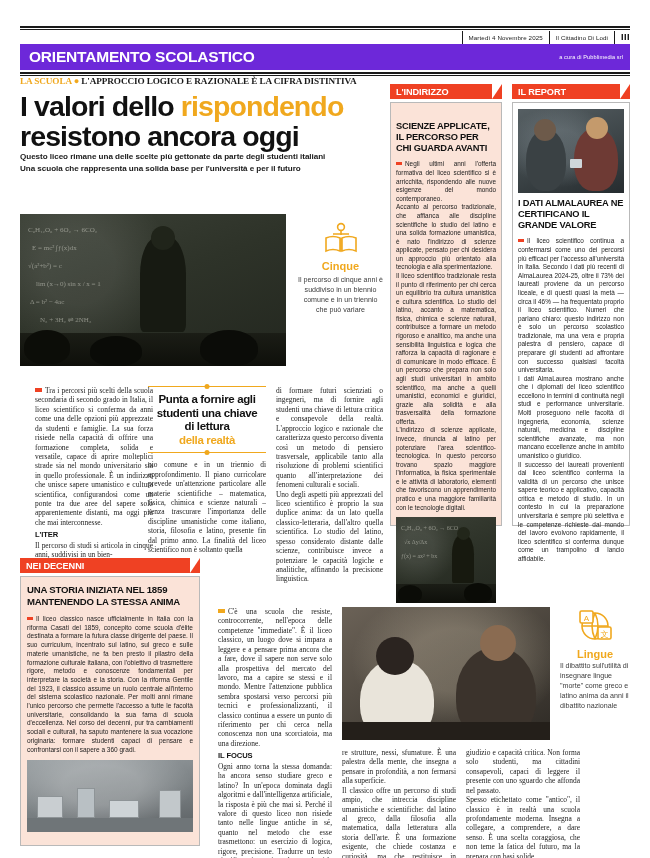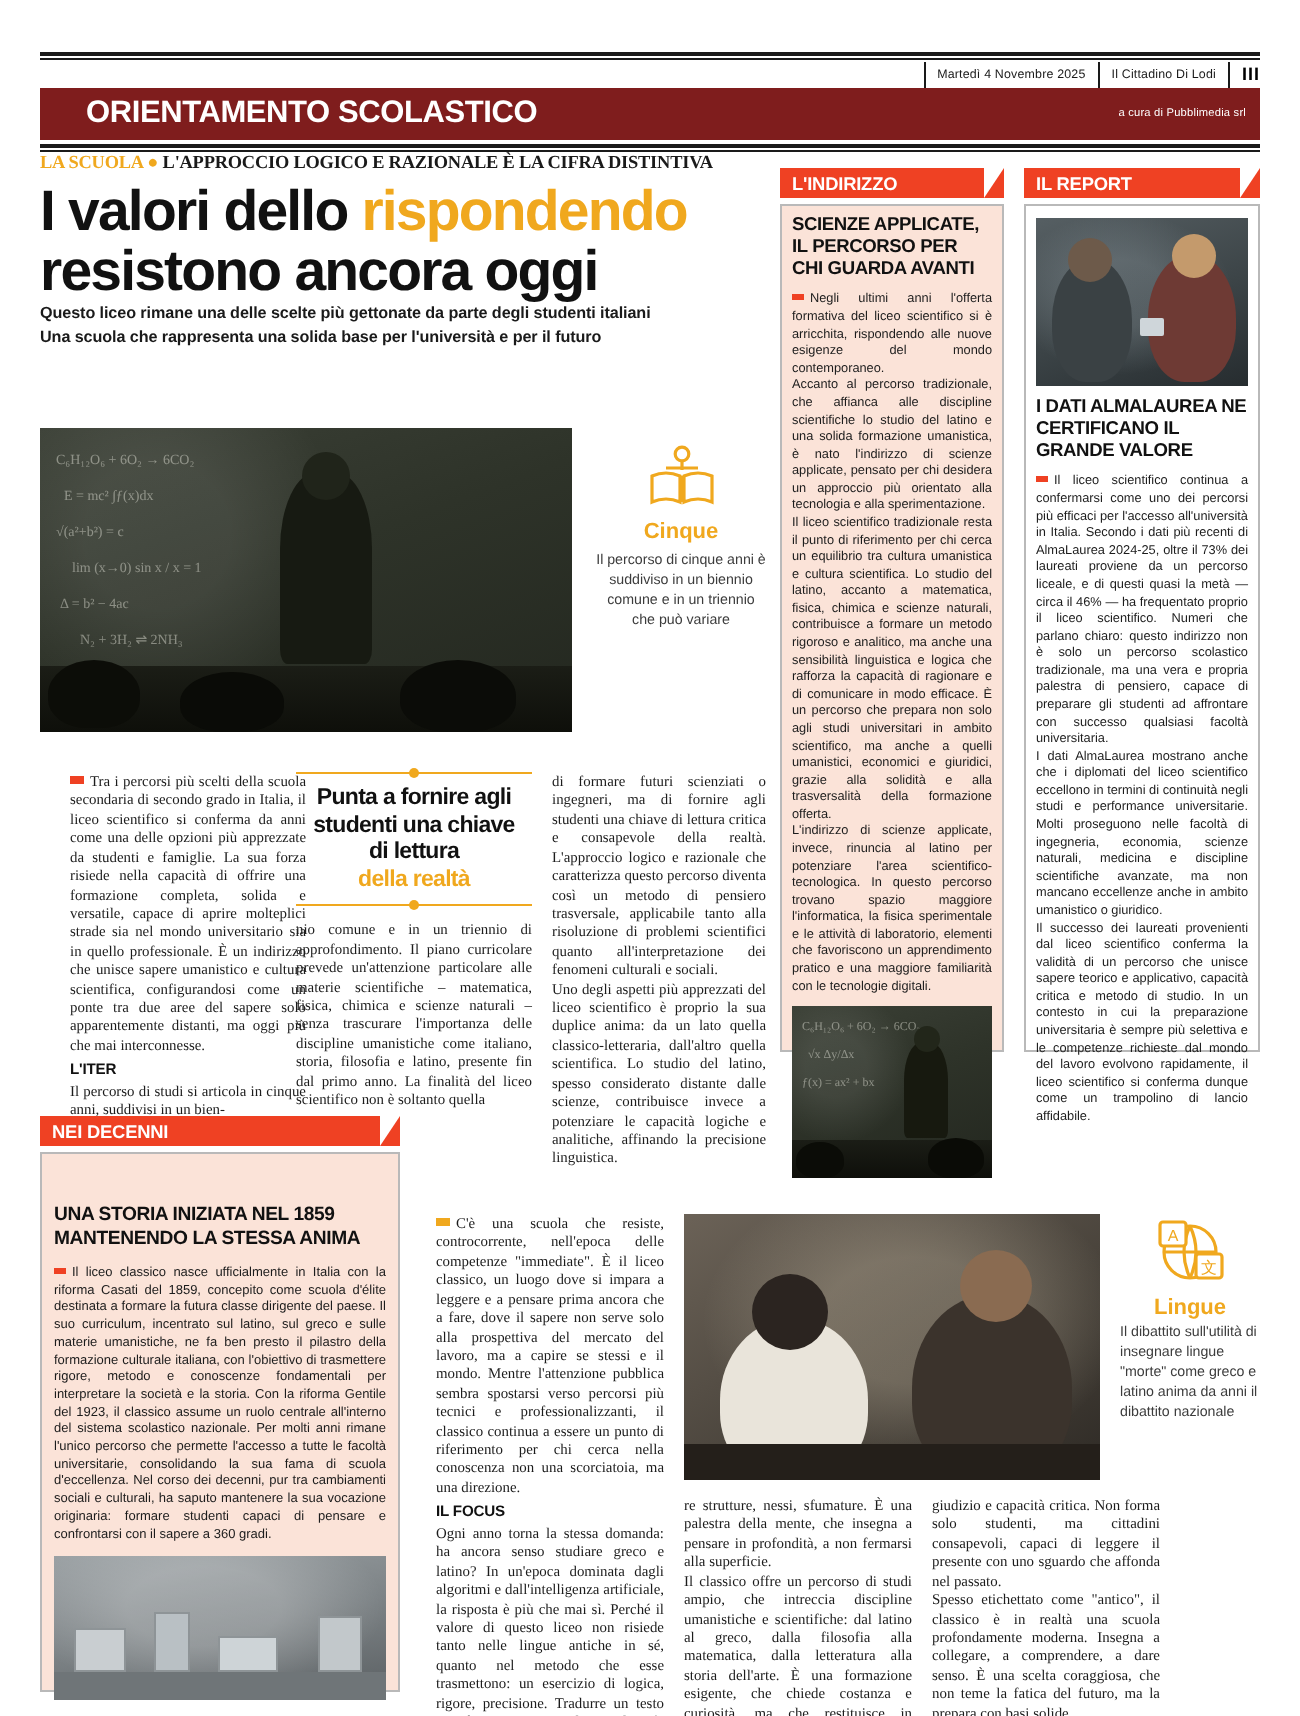--- a/index.html
+++ b/index.html
@@ -21,23 +21,23 @@
   }
   .dateline .cell {
     font-size: 6.2px; letter-spacing: .1px; color: #1a1a1a;
     padding: 3px 6px 0 6px; border-left: 1px solid #1a1a1a; white-space: nowrap;
   }
   .dateline .pagenum {
     font-weight: 700; font-size: 9px; padding: 1px 0 0 6px;
     border-left: 1px solid #1a1a1a; letter-spacing: .5px;
   }
   .section-bar {
-    position: relative; height: 26px; background: #7f1d1d;
+    position: relative; height: 26px; background: #6d28d9;
     display: flex; align-items: center; justify-content: space-between;
-    padding: 0 7px 0 23px;
+    padding: 0 7px 0 9px;
   }
   .section-bar .title {
     color: #fff; font-weight: 700; font-size: 15.5px; letter-spacing: -.2px;
   }
   .section-bar .credit { color: #fff; font-size: 5.6px; letter-spacing: .1px; }
   .rule-under { height: 2px; background: #1a1a1a; margin-top: 2px; }
   .rule-under2 { height: 1px; background: #1a1a1a; margin-top: 1px; }
 
   
   .kicker { font-size: 9.2px; font-weight: 700; letter-spacing: -.1px;
@@ -241,21 +241,21 @@
   </div>
 
   <div class="col-body" style="position:absolute; left:276px; top:386px; width:107px;">
     <p>di formare futuri scienziati o ingegneri, ma di fornire agli studenti una chiave di lettura critica e consapevole della realtà. L'approccio logico e razionale che caratterizza questo percorso diventa così un metodo di pensiero trasversale, applicabile tanto alla risoluzione di problemi scientifici quanto all'interpretazione dei fenomeni culturali e sociali.</p>
     <p>Uno degli aspetti più apprezzati del liceo scientifico è proprio la sua duplice anima: da un lato quella classico-letteraria, dall'altro quella scientifica. Lo studio del latino, spesso considerato distante dalle scienze, contribuisce invece a potenziare le capacità logiche e analitiche, affinando la precisione linguistica.</p>
   </div>
 
   <div style="position:absolute; left:390px; top:84px; width:112px;">
     <div class="tab" style="width:102px;">L'INDIRIZZO</div>
   </div>
-  <div class="boxwrap box-peach" style="position:absolute; left:390px; top:102px; width:112px; height:424px; padding:4px 5px;">
+  <div class="boxwrap box-peach" style="position:absolute; left:390px; top:102px; width:112px; height:424px; padding:18px 5px;">
     <div class="box-title">SCIENZE APPLICATE, IL PERCORSO PER CHI GUARDA AVANTI</div>
     <div class="box-body" style="margin-top:6px;">
       <p><span class="sq-sm"></span><span>Negli ultimi anni l'offerta formativa del liceo scientifico si è arricchita, rispondendo alle nuove esigenze del mondo contemporaneo.</span></p>
       <p>Accanto al percorso tradizionale, che affianca alle discipline scientifiche lo studio del latino e una solida formazione umanistica, è nato l'indirizzo di scienze applicate, pensato per chi desidera un approccio più orientato alla tecnologia e alla sperimentazione.</p>
       <p>Il liceo scientifico tradizionale resta il punto di riferimento per chi cerca un equilibrio tra cultura umanistica e cultura scientifica. Lo studio del latino, accanto a matematica, fisica, chimica e scienze naturali, contribuisce a formare un metodo rigoroso e analitico, ma anche una sensibilità linguistica e logica che rafforza la capacità di ragionare e di comunicare in modo efficace. È un percorso che prepara non solo agli studi universitari in ambito scientifico, ma anche a quelli umanistici, economici e giuridici, grazie alla solidità e alla trasversalità della formazione offerta.</p>
       <p>L'indirizzo di scienze applicate, invece, rinuncia al latino per potenziare l'area scientifico-tecnologica. In questo percorso trovano spazio maggiore l'informatica, la fisica sperimentale e le attività di laboratorio, elementi che favoriscono un apprendimento pratico e una maggiore familiarità con le tecnologie digitali.</p>
     </div>
     <div class="photo blackboard" style="margin-top:5px; height:86px; position:relative;">
       <div class="chalk" style="left:5px; top:8px;  font-size:6px;">C₆H₁₂O₆ + 6O₂ → 6CO₂</div>
       <div class="chalk" style="left:8px; top:22px; font-size:6px;">√x  Δy/Δx</div>
@@ -283,21 +283,21 @@
     <div class="box-body" style="margin-top:6px;">
       <p><span class="sq-sm"></span><span>Il liceo scientifico continua a confermarsi come uno dei percorsi più efficaci per l'accesso all'università in Italia. Secondo i dati più recenti di AlmaLaurea 2024-25, oltre il 73% dei laureati proviene da un percorso liceale, e di questi quasi la metà — circa il 46% — ha frequentato proprio il liceo scientifico. Numeri che parlano chiaro: questo indirizzo non è solo un percorso scolastico tradizionale, ma una vera e propria palestra di pensiero, capace di preparare gli studenti ad affrontare con successo qualsiasi facoltà universitaria.</span></p>
       <p>I dati AlmaLaurea mostrano anche che i diplomati del liceo scientifico eccellono in termini di continuità negli studi e performance universitarie. Molti proseguono nelle facoltà di ingegneria, economia, scienze naturali, medicina e discipline scientifiche avanzate, ma non mancano eccellenze anche in ambito umanistico o giuridico.</p>
       <p>Il successo dei laureati provenienti dal liceo scientifico conferma la validità di un percorso che unisce sapere teorico e applicativo, capacità critica e metodo di studio. In un contesto in cui la preparazione universitaria è sempre più selettiva e le competenze richieste dal mondo del lavoro evolvono rapidamente, il liceo scientifico si conferma dunque come un trampolino di lancio affidabile.</p>
     </div>
   </div>
 
   <div style="position:absolute; left:20px; top:558px; width:180px;">
     <div class="tab" style="width:170px;">NEI DECENNI</div>
   </div>
-  <div class="boxwrap box-peach" style="position:absolute; left:20px; top:576px; width:180px; height:270px; padding:25px 6px;">
+  <div class="boxwrap box-peach" style="position:absolute; left:20px; top:576px; width:180px; height:270px; padding:7px 6px;">
     <div class="box-title" style="font-size:9.6px;">UNA STORIA INIZIATA NEL 1859 MANTENENDO LA STESSA ANIMA</div>
     <div class="box-body" style="margin-top:8px; font-size:6.5px;">
       <p><span class="sq-sm"></span><span>Il liceo classico nasce ufficialmente in Italia con la riforma Casati del 1859, concepito come scuola d'élite destinata a formare la futura classe dirigente del paese. Il suo curriculum, incentrato sul latino, sul greco e sulle materie umanistiche, ne fa ben presto il pilastro della formazione culturale italiana, con l'obiettivo di trasmettere rigore, metodo e conoscenze fondamentali per interpretare la società e la storia. Con la riforma Gentile del 1923, il classico assume un ruolo centrale all'interno del sistema scolastico nazionale. Per molti anni rimane l'unico percorso che permette l'accesso a tutte le facoltà universitarie, consolidando la sua fama di scuola d'eccellenza. Nel corso dei decenni, pur tra cambiamenti sociali e culturali, ha saputo mantenere la sua vocazione originaria: formare studenti capaci di pensare e confrontarsi con il sapere a 360 gradi.</span></p>
     </div>
     <div class="photo ph-lab" style="margin-top:6px; height:72px; position:relative;">
       <div style="position:absolute; left:10px; bottom:14px; width:26px; height:22px; background:#c9ced1; border:1px solid #8e9497;"></div>
       <div style="position:absolute; left:50px; bottom:14px; width:18px; height:30px; background:#b9c0c4; border:1px solid #8e9497;"></div>
       <div style="position:absolute; left:82px; bottom:14px; width:30px; height:18px; background:#ced4d7; border:1px solid #8e9497;"></div>
       <div style="position:absolute; right:12px; bottom:14px; width:22px; height:28px; background:#c2c8cb; border:1px solid #8e9497;"></div>
       <div style="position:absolute; left:0; bottom:0; width:100%; height:14px; background:#6f7578;"></div>

